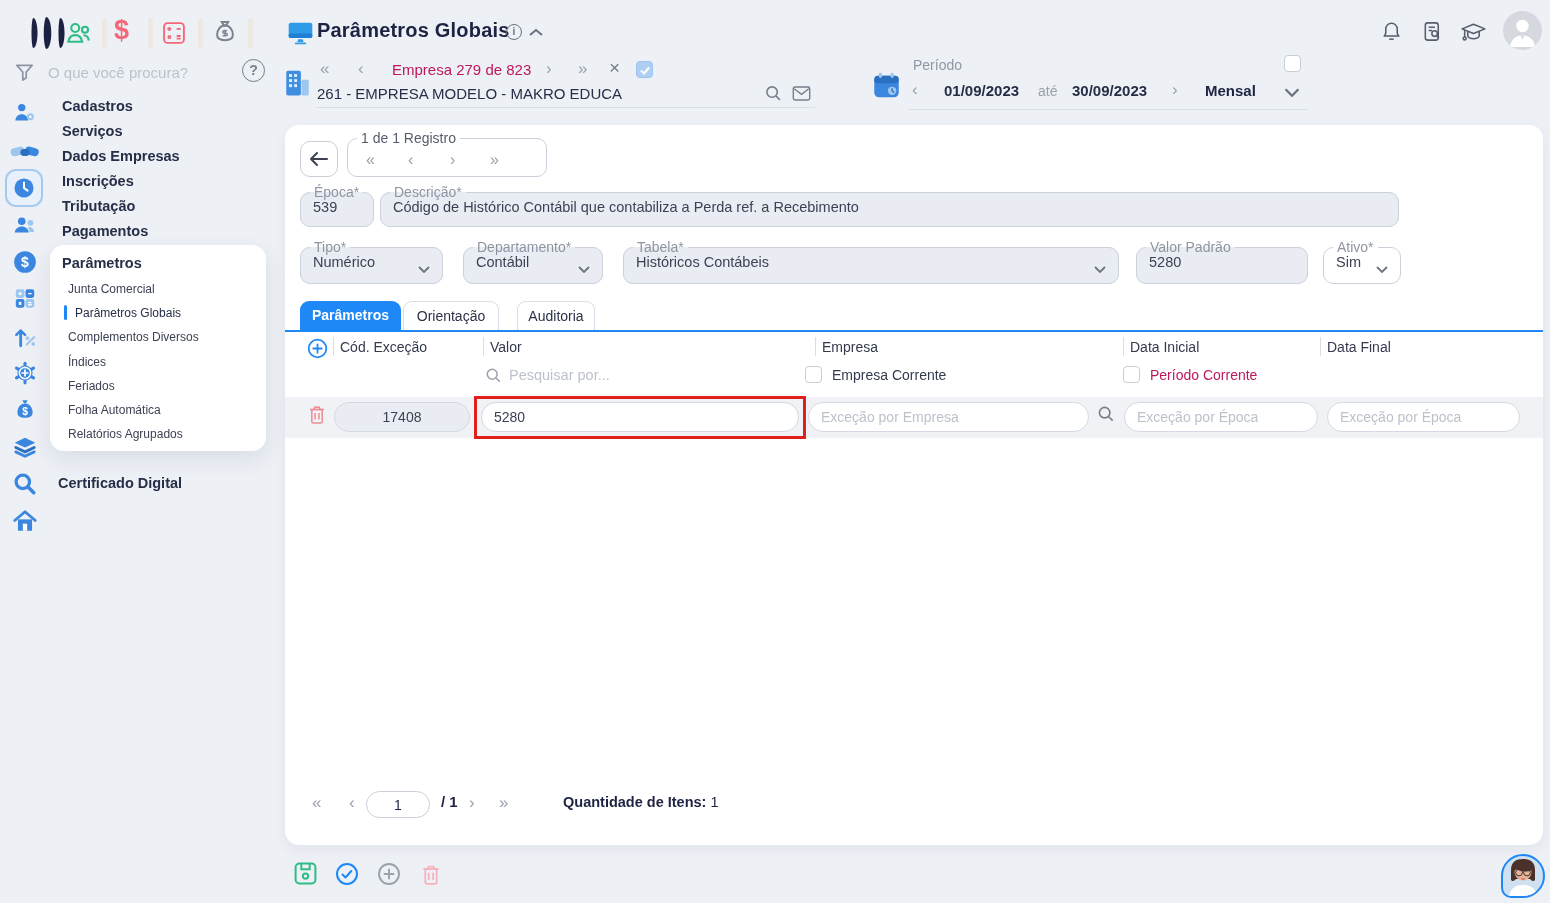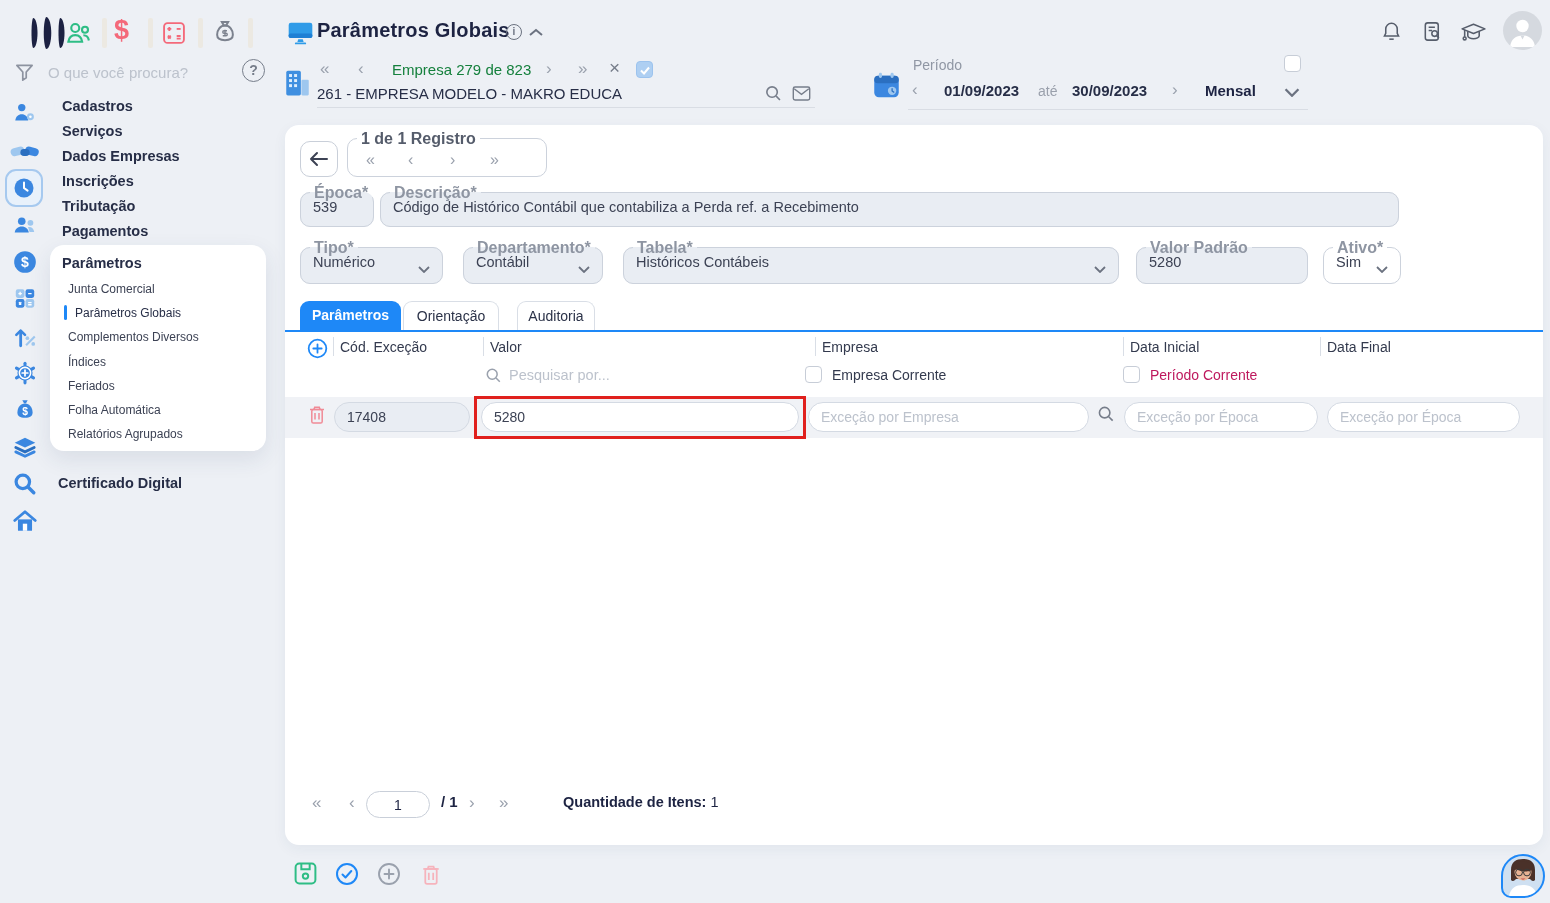--- a/index.html
+++ b/index.html
@@ -10,21 +10,21 @@
   .ic { position:absolute; display:block; }
   .glyph { position:absolute; color:#9aa1ad; font-size:16px; line-height:16px; cursor:default; }
   .vdiv { position:absolute; width:5px; height:30px; background:#ece9e2; border-radius:2px; }
   .title { font-size:20px; font-weight:bold; color:#1d2342; letter-spacing:.2px; }
   .menu-item { position:absolute; left:62px; font-size:14.5px; font-weight:bold; color:#272e47; line-height:20px; cursor:pointer; }
   .submenu-card { position:absolute; left:50px; top:245px; width:216px; height:206px; background:#fff; border-radius:14px; box-shadow:0 8px 22px rgba(40,60,100,.10); }
   .sub-item { position:absolute; left:68px; font-size:12px; color:#3c4254; line-height:18px; cursor:pointer; }
   .main-card { position:absolute; left:285px; top:125px; width:1258px; height:720px; background:#fff; border-radius:14px; box-shadow:0 4px 14px rgba(40,60,100,.06); }
   fieldset { position:absolute; border:1.5px solid #ccd2dc; border-radius:10px; min-inline-size:0; background:#fff; }
   fieldset.filled { background:#e9edf3; }
-  legend { margin-left:9px; padding:0 4px; font-size:16px; font-weight:bold; color:#8e95a2; line-height:11px; }
+  legend { margin-left:9px; padding:0 4px; font-size:14px; font-weight:normal; color:#8e95a2; line-height:11px; }
   .fv { padding:1px 12px 0; font-size:14.5px; color:#3c4254; white-space:nowrap; overflow:hidden; }
   .chev-dn { position:absolute; right:12px; top:13px; }
   .tab { position:absolute; top:176px; height:30px; border-radius:9px 9px 0 0; font-size:14px; text-align:center; line-height:29px; cursor:pointer; }
   .tab.active { background:#1e88f7; color:#fff; font-weight:bold; }
   .tab.idle { background:#fff; border:1px solid #d9dee6; border-bottom:none; color:#2b3248; }
   .colhead { position:absolute; top:212px; font-size:14px; color:#333a4e; line-height:20px; }
   .colsep { position:absolute; top:212px; width:1px; height:19px; background:#d9dee6; }
   .pill-input { position:absolute; height:30px; border:1px solid #d4dae3; border-radius:15px; background:#fff; font-family:"Liberation Sans",sans-serif; font-size:14px; color:#3c4254; padding:0 12px; outline:none; }
   .pill-input.gray { background:#e9edf3; }
   input::placeholder { color:#bcc2cc; opacity:1; }
@@ -119,21 +119,21 @@
       <rect x="4.5" y="6" width="2.6" height="2.6"></rect>
         <rect x="9" y="6" width="2.6" height="2.6"></rect>
       <rect x="4.5" y="10.5" width="2.6" height="2.6"></rect>
         <rect x="9" y="10.5" width="2.6" height="2.6"></rect>
       <rect x="4.5" y="15" width="2.6" height="2.6"></rect>
         <rect x="9" y="15" width="2.6" height="2.6"></rect>
     </g>
   </svg>
   <span class="glyph" style="left:320px;top:61px;font-size:17px">«</span>
   <span class="glyph" style="left:358px;top:61px;font-size:17px">‹</span>
-  <div class="abs" style="left:392px;top:61px;font-size:15px;color:#15803d">Empresa 279 de 823</div>
+  <div class="abs" style="left:392px;top:61px;font-size:15px;color:#be185d">Empresa 279 de 823</div>
   <span class="glyph" style="left:546px;top:61px;font-size:17px">›</span>
   <span class="glyph" style="left:578px;top:61px;font-size:17px">»</span>
   <span class="glyph" style="left:609px;top:60px;font-size:19px;color:#767d8a">×</span>
   <span class="cb checked" style="left:636px;top:61px">
     <svg width="12" height="11" viewBox="0 0 12 11" fill="none" stroke="#fff" stroke-width="2">
         <path d="M2 5.5l3 3 5-6"></path>
       </svg>
   </span>
   <div class="abs" style="left:317px;top:85px;font-size:15px;font-weight:normal;color:#272e47">261 - EMPRESA MODELO - MAKRO EDUCA</div>
   <svg class="ic" style="left:764px;top:84px" width="19" height="19" viewBox="0 0 20 20" fill="none" stroke="#767d8a" stroke-width="1.7">
@@ -346,21 +346,21 @@
     <span class="cb" style="left:838px;top:241px"></span>
     <div class="abs" style="left:865px;top:242px;font-size:14px;color:#be185d">Período Corrente</div>
 
     <div class="abs" style="left:0;top:272px;width:1258px;height:41px;background:#f0f2f6"></div>
     <svg class="ic" style="left:23px;top:280px" width="18" height="20" viewBox="0 0 18 20" fill="none" stroke="#f08a96" stroke-width="1.5">
       <path d="M2 4.5h14"></path>
         <path d="M6 4.5l.7-2.2h4.6l.7 2.2"></path>
       <rect x="3.8" y="4.5" width="10.4" height="13.5" rx="1.6"></rect>
       <path d="M7 8v6.5M11 8v6.5"></path>
     </svg>
-    <input class="pill-input gray" style="left: 49px; top: 277px; width: 136px;" readonly="" value="17408">
+    <input class="pill-input gray" style="left: 49px; top: 277px; width: 136px; text-align: center;" readonly="" value="17408">
     <div class="abs" style="left:189px;top:271px;width:332px;height:43px;border:3px solid #e0201d"></div>
     <input class="pill-input" style="left: 196px; top: 277px; width: 318px;" value="5280">
     <input class="pill-input" style="left: 523px; top: 277px; width: 281px;" placeholder="Exceção por Empresa">
     <svg class="ic" style="left:812px;top:280px" width="18" height="18" viewBox="0 0 20 20" fill="none" stroke="#767d8a" stroke-width="1.8">
       <circle cx="8.5" cy="8.5" r="5.8"></circle>
         <path d="M13 13l4.4 4.4"></path>
     </svg>
     <input class="pill-input" style="left: 839px; top: 277px; width: 194px;" placeholder="Exceção por Época">
     <input class="pill-input" style="left: 1042px; top: 277px; width: 193px;" placeholder="Exceção por Época">
 

